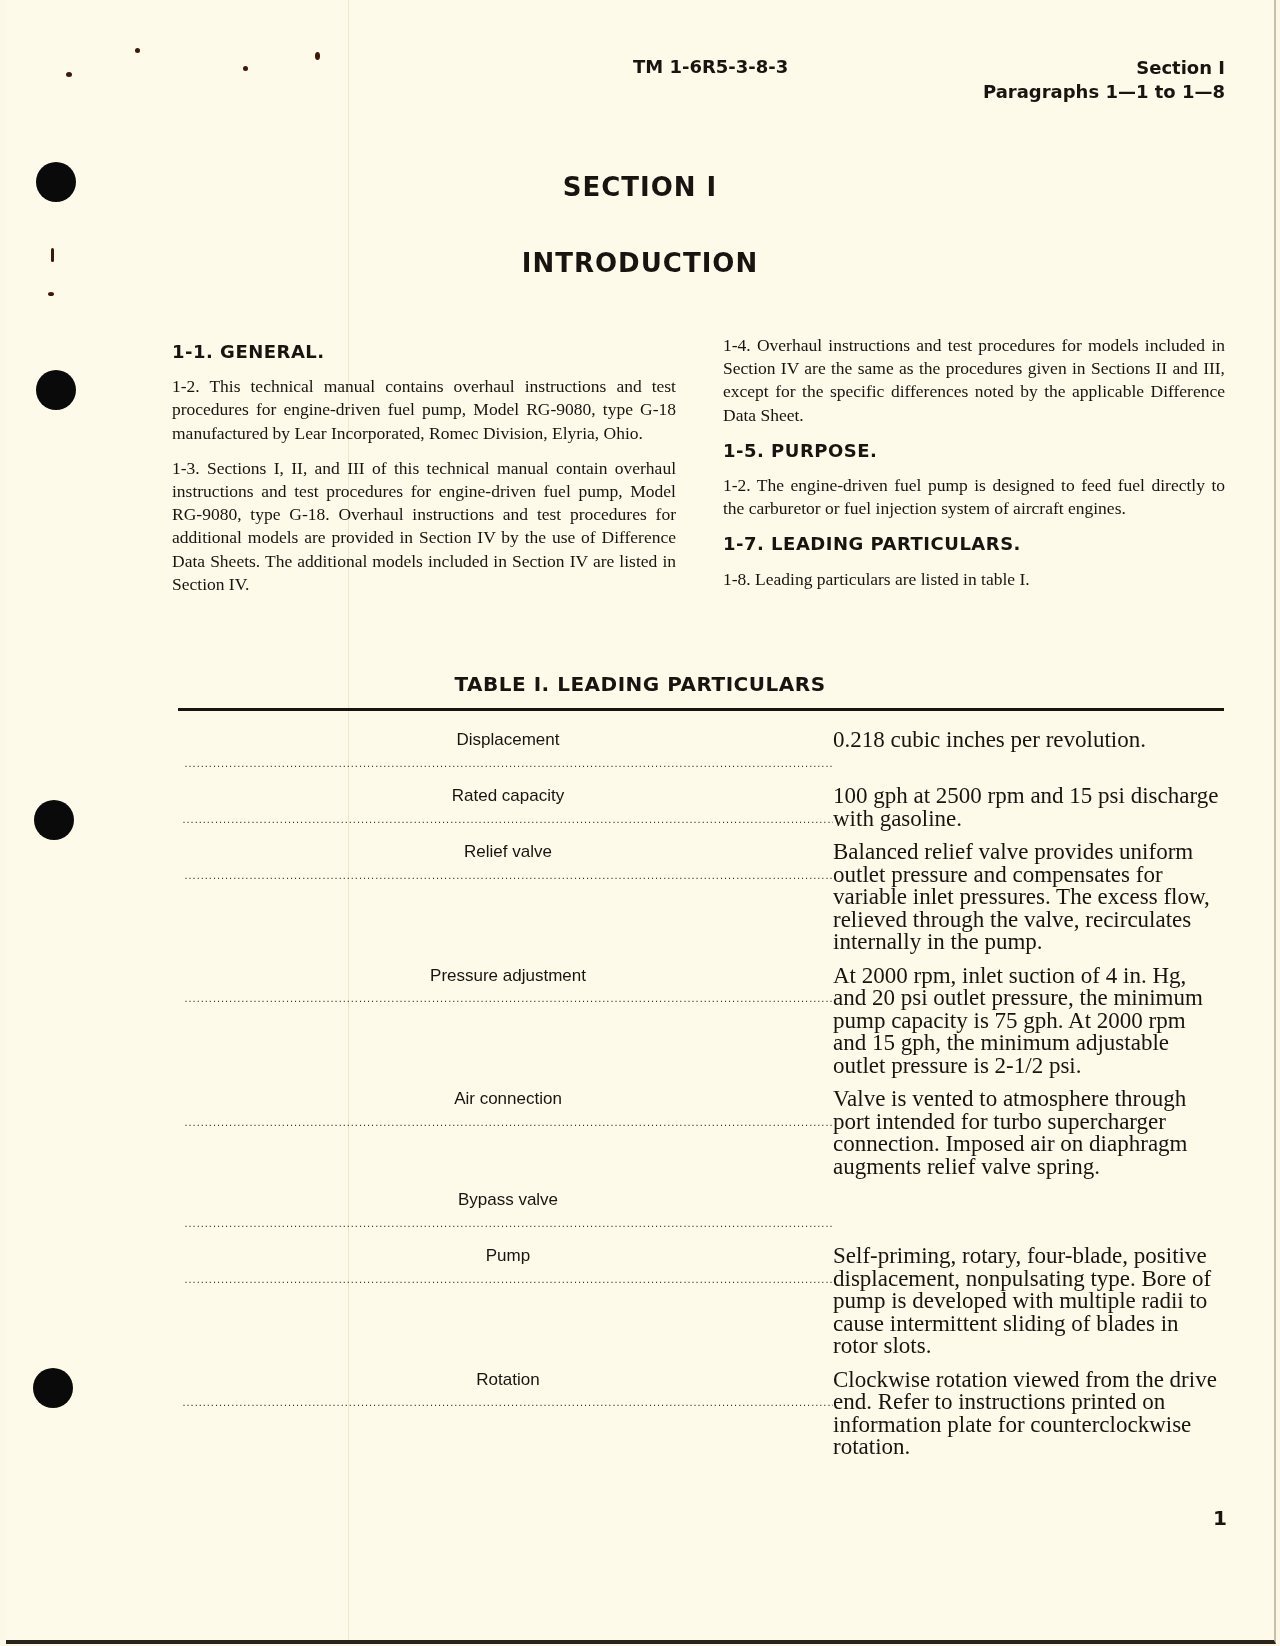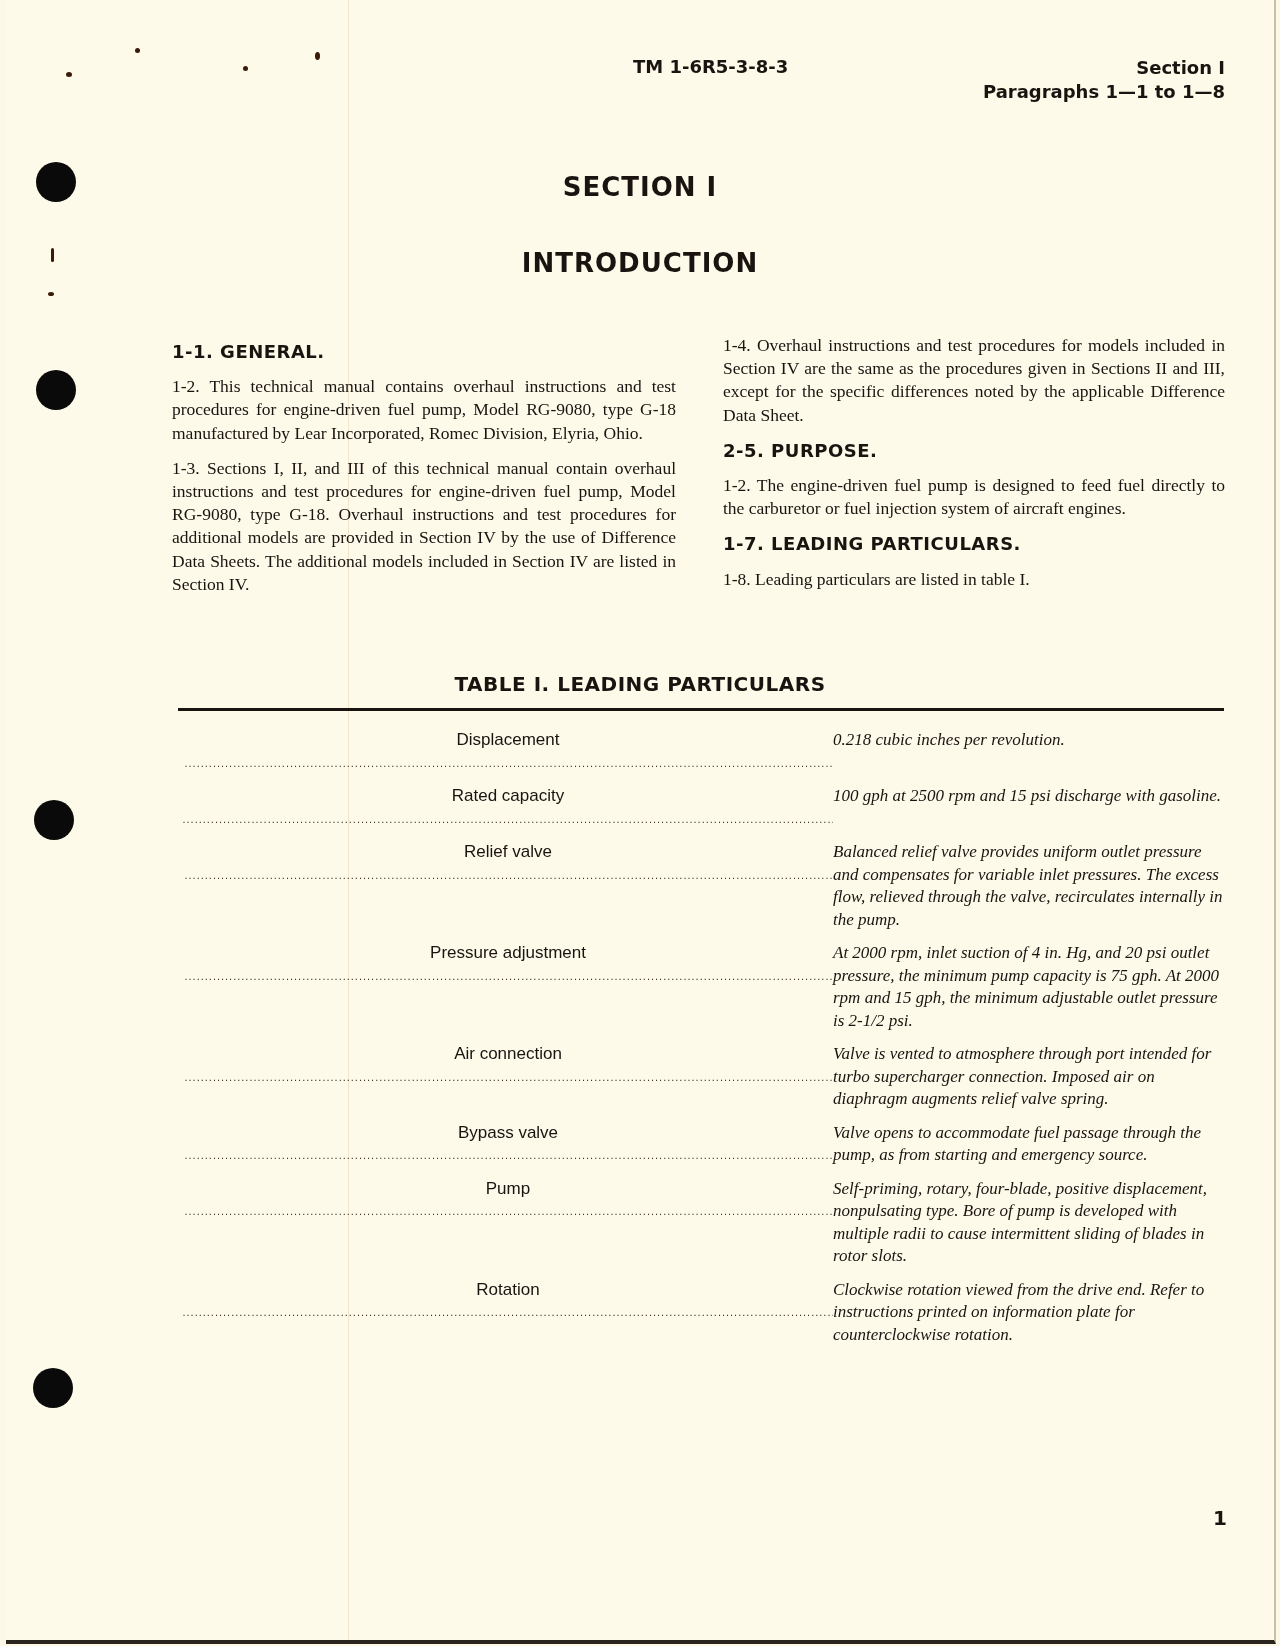--- a/index.html
+++ b/index.html
@@ -37,21 +37,21 @@
   .col-right p.first { margin-top: -6px; }
 
   .table-title { position: absolute; left: 0; width: 1280px; top: 672px; text-align: center; font-size: 20px; letter-spacing: 0.5px; }
   .rule { position: absolute; left: 178px; top: 708px; width: 1046px; height: 3px; background: #1a1410; }
 
   .rows { position: absolute; left: 183px; top: 729px; width: 1040px;
     font-family: "Liberation Sans", "DejaVu Sans", sans-serif; font-size: 17px; line-height: 22.5px; }
   .row { display: flex; margin-bottom: 11px; }
   .row .label { width: 650px; display: flex; align-items: center; overflow: hidden; white-space: nowrap; flex-direction: column; }
   .row .label .dots { flex: 1; overflow: hidden; margin-left: 2px; letter-spacing: 1px; color: #3a342c; font-size: 11px; }
-  .row .value { width: 390px; font-family: "Liberation Serif", "DejaVu Serif", serif; font-size: 17px; font-style: italic; }
+  .row .value { width: 390px; font-family: "Liberation Serif", "DejaVu Serif", serif; font-size: 23px; }
 
   .pagenum { position: absolute; right: 53px; top: 1506px; font-size: 20px; }
 </style>
 </head>
 <body>
 
 <div class="page">
   <div class="fold"></div>
 </div>
 
@@ -76,21 +76,21 @@
 <div class="title t2 sans">INTRODUCTION</div>
 
 <div class="col col-left">
   <h3>1-1.  GENERAL.</h3>
   <p>1-2. This technical manual contains overhaul instructions and test procedures for engine-driven fuel pump, Model RG-9080, type G-18 manufactured by Lear Incorporated, Romec Division, Elyria, Ohio.</p>
   <p>1-3. Sections I, II, and III of this technical manual contain overhaul instructions and test procedures for engine-driven fuel pump, Model RG-9080, type G-18. Overhaul instructions and test procedures for additional models are provided in Section IV by the use of Difference Data Sheets. The additional models included in Section IV are listed in Section IV.</p>
 </div>
 
 <div class="col col-right">
   <p class="first">1-4. Overhaul instructions and test procedures for models included in Section IV are the same as the procedures given in Sections II and III, except for the specific differences noted by the applicable Difference Data Sheet.</p>
-  <h3>2-5.  PURPOSE.</h3>
+  <h3>1-5.  PURPOSE.</h3>
   <p>1-2. The engine-driven fuel pump is designed to feed fuel directly to the carburetor or fuel injection system of aircraft engines.</p>
   <h3>1-7.  LEADING PARTICULARS.</h3>
   <p>1-8. Leading particulars are listed in table I.</p>
 </div>
 
 <div class="table-title sans">TABLE I.  LEADING PARTICULARS</div>
 <div class="rule"></div>
 
 <div class="rows">
   <div class="row">
@@ -126,21 +126,20 @@
         <span>Air connection</span>
         <span class="dots">......................................................................................................................................................................................................</span>
       </div>
     <div class="value">Valve is vented to atmosphere through port intended for turbo supercharger connection. Imposed air on diaphragm augments relief valve spring.</div>
   </div>
   <div class="row">
     <div class="label">
         <span>Bypass valve</span>
         <span class="dots">......................................................................................................................................................................................................</span>
       </div>
-    <div class="value">Valve opens to accommodate fuel passage through the pump, as from starting and emergency source.</div>
   </div>
   <div class="row">
     <div class="label">
         <span>Pump</span>
         <span class="dots">......................................................................................................................................................................................................</span>
       </div>
     <div class="value">Self-priming, rotary, four-blade, positive displacement, nonpulsating type. Bore of pump is developed with multiple radii to cause intermittent sliding of blades in rotor slots.</div>
   </div>
   <div class="row">
     <div class="label">

